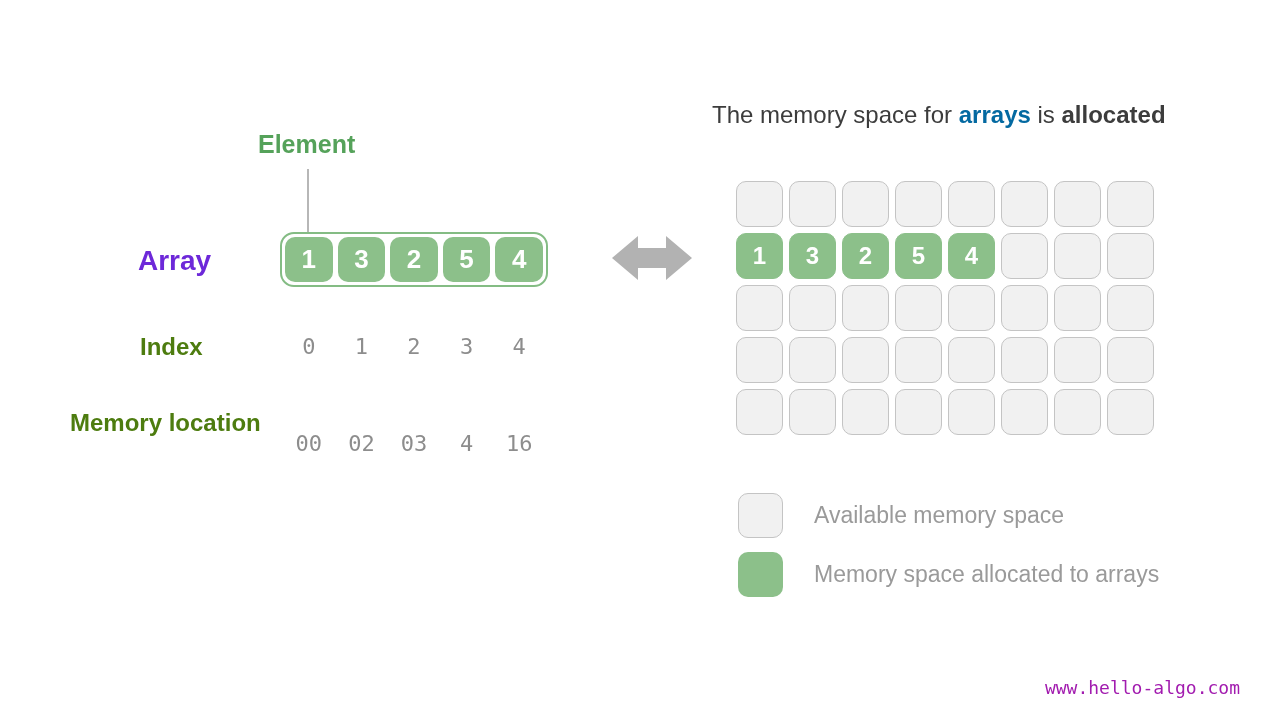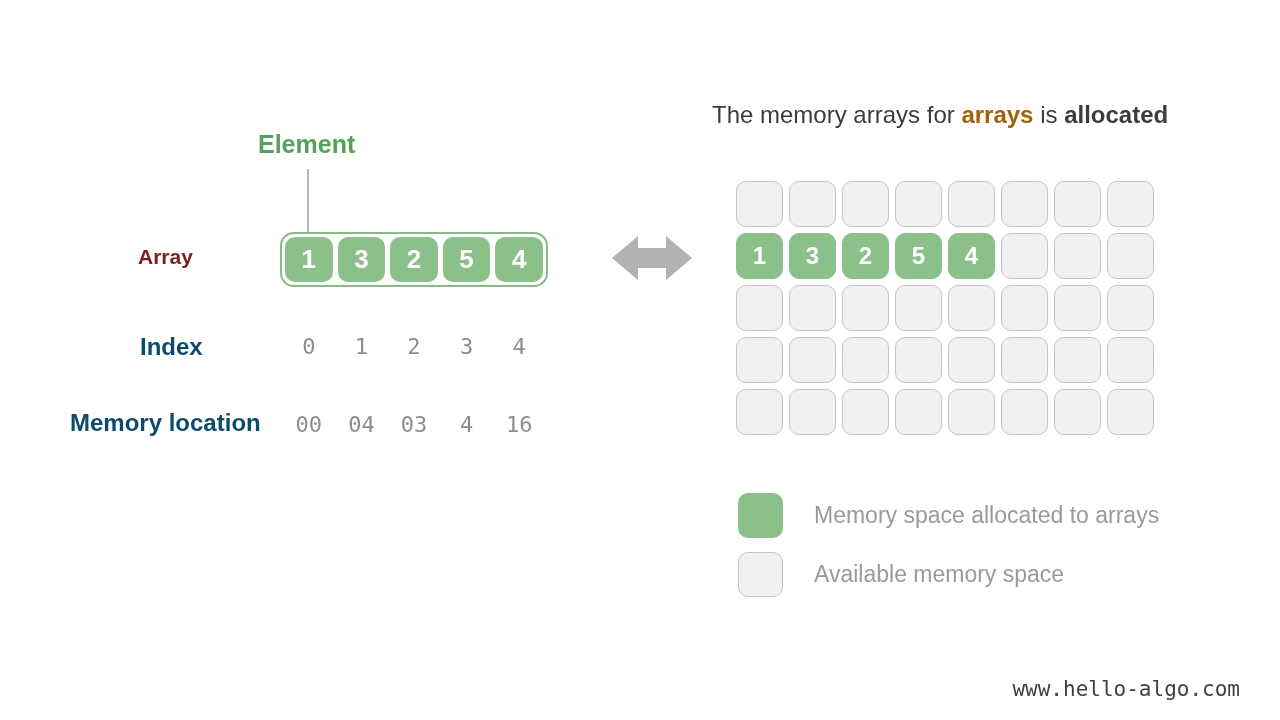--- a/index.html
+++ b/index.html
@@ -12,56 +12,56 @@
   .element-label {
     left: 258px; top: 130px;
     font-size: 25px; font-weight: 700; color: #55a25a; text-align: right;
   }
   .connector-line {
     left: 307px; top: 169px; width: 2px; height: 63px;
     background: #b7b7b7;
   }
   .array-label {
     left: 138px; top: 245px;
-    font-size: 21px; font-weight: 700; color: #7f1d1d;
+    font-size: 28px; font-weight: 700; color: #6d28d9;
   }
   .array-box {
     left: 280px; top: 232px; width: 268px; height: 55px;
     border: 2px solid #84bc84; border-radius: 14px;
     background: #ffffff; padding: 3px;
     display: flex; gap: 5px;
   }
   .array-cell {
     flex: 1; border-radius: 10px; background: #8cc08a;
     color: #ffffff; font-size: 26px; font-weight: 700;
     display: flex; align-items: center; justify-content: center;
   }
   .row-label {
-    font-size: 24px; font-weight: 700; color: #0c4a6e;
+    font-size: 24px; font-weight: 700; color: #4d7c0f;
   }
   .index-label { left: 140px; top: 333px; }
   .memloc-label { left: 70px; top: 409px; }
   .value-row {
     left: 285px; width: 258px; display: flex; gap: 5px;
     font-family: "DejaVu Sans Mono", monospace;
     font-size: 22px; color: #8d8d8d;
   }
   .index-row { top: 334px; }
-  .memloc-row { top: 412px; }
+  .memloc-row { top: 431px; }
   .value-row span { flex: 1; text-align: center; }
 
   
   .arrow-wrap { left: 612px; top: 236px; width: 80px; height: 44px; }
 
   
   .mem-title {
     left: 712px; top: 101px; width: 480px;
     font-size: 24px; color: #3c3c3c; white-space: nowrap;
   }
-  .mem-title .hl { color: #a16207; font-weight: 700; }
+  .mem-title .hl { color: #0369a1; font-weight: 700; }
   .mem-title .em { font-weight: 700; }
 
   .memory-grid {
     left: 736px; top: 181px;
     display: grid; grid-template-columns: repeat(8, 47px);
     grid-auto-rows: 46px; gap: 6px;
   }
   .mcell {
     border-radius: 10px; background: #f1f1f1;
     border: 1.5px solid #c4c4c4;
@@ -79,21 +79,21 @@
   }
   .legend-swatch.available { background: #f1f1f1; border: 1.5px solid #c4c4c4; }
   .legend-swatch.allocated { background: #8cc08a; }
   .legend-text {
     margin-left: 31px; font-size: 23px; color: #9a9a9a; white-space: nowrap;
   }
 
   .watermark {
     right: 40px; top: 677px;
     font-family: "DejaVu Sans Mono", monospace;
-    font-size: 21px; color: #404040;
+    font-size: 18px; color: #a21caf;
   }
 </style>
 </head>
 <body>
 
 <div class="abs element-label">Element</div>
 <div class="abs connector-line"></div>
 
 <div class="abs array-label">Array</div>
 
@@ -110,33 +110,33 @@
   <span>0</span>
   <span>1</span>
   <span>2</span>
   <span>3</span>
   <span>4</span>
 </div>
 
 <div class="abs row-label memloc-label">Memory location</div>
 <div class="abs value-row memloc-row">
   <span>00</span>
-  <span>04</span>
+  <span>02</span>
   <span>03</span>
   <span>4</span>
   <span>16</span>
 </div>
 
 <div class="abs arrow-wrap">
   <svg width="80" height="44" viewBox="0 0 80 44" xmlns="http://www.w3.org/2000/svg">
     <polygon points="0,22 26,0 26,12 54,12 54,0 80,22 54,44 54,32 26,32 26,44" fill="#b2b2b2"></polygon>
   </svg>
 </div>
 
-<div class="abs mem-title"><span>The memory arrays for </span><span class="hl">arrays</span><span> is </span><span class="em">allocated</span></div>
+<div class="abs mem-title"><span>The memory space for </span><span class="hl">arrays</span><span> is </span><span class="em">allocated</span></div>
 
 <div class="abs memory-grid">
     <div class="mcell"></div>
     <div class="mcell"></div>
     <div class="mcell"></div>
     <div class="mcell"></div>
     <div class="mcell"></div>
     <div class="mcell"></div>
     <div class="mcell"></div>
     <div class="mcell"></div>
@@ -169,22 +169,22 @@
     <div class="mcell"></div>
     <div class="mcell"></div>
     <div class="mcell"></div>
     <div class="mcell"></div>
     <div class="mcell"></div>
     <div class="mcell"></div>
   </div>
 
 <div class="abs legend">
   <div class="legend-row">
+    <div class="legend-swatch available"></div>
+    <div class="legend-text">Available memory space</div>
+  </div>
+  <div class="legend-row">
     <div class="legend-swatch allocated"></div>
     <div class="legend-text">Memory space allocated to arrays</div>
-  </div>
-  <div class="legend-row">
-    <div class="legend-swatch available"></div>
-    <div class="legend-text">Available memory space</div>
   </div>
 </div>
 
 <div class="abs watermark">www.hello-algo.com</div>
 
 </body></html>

